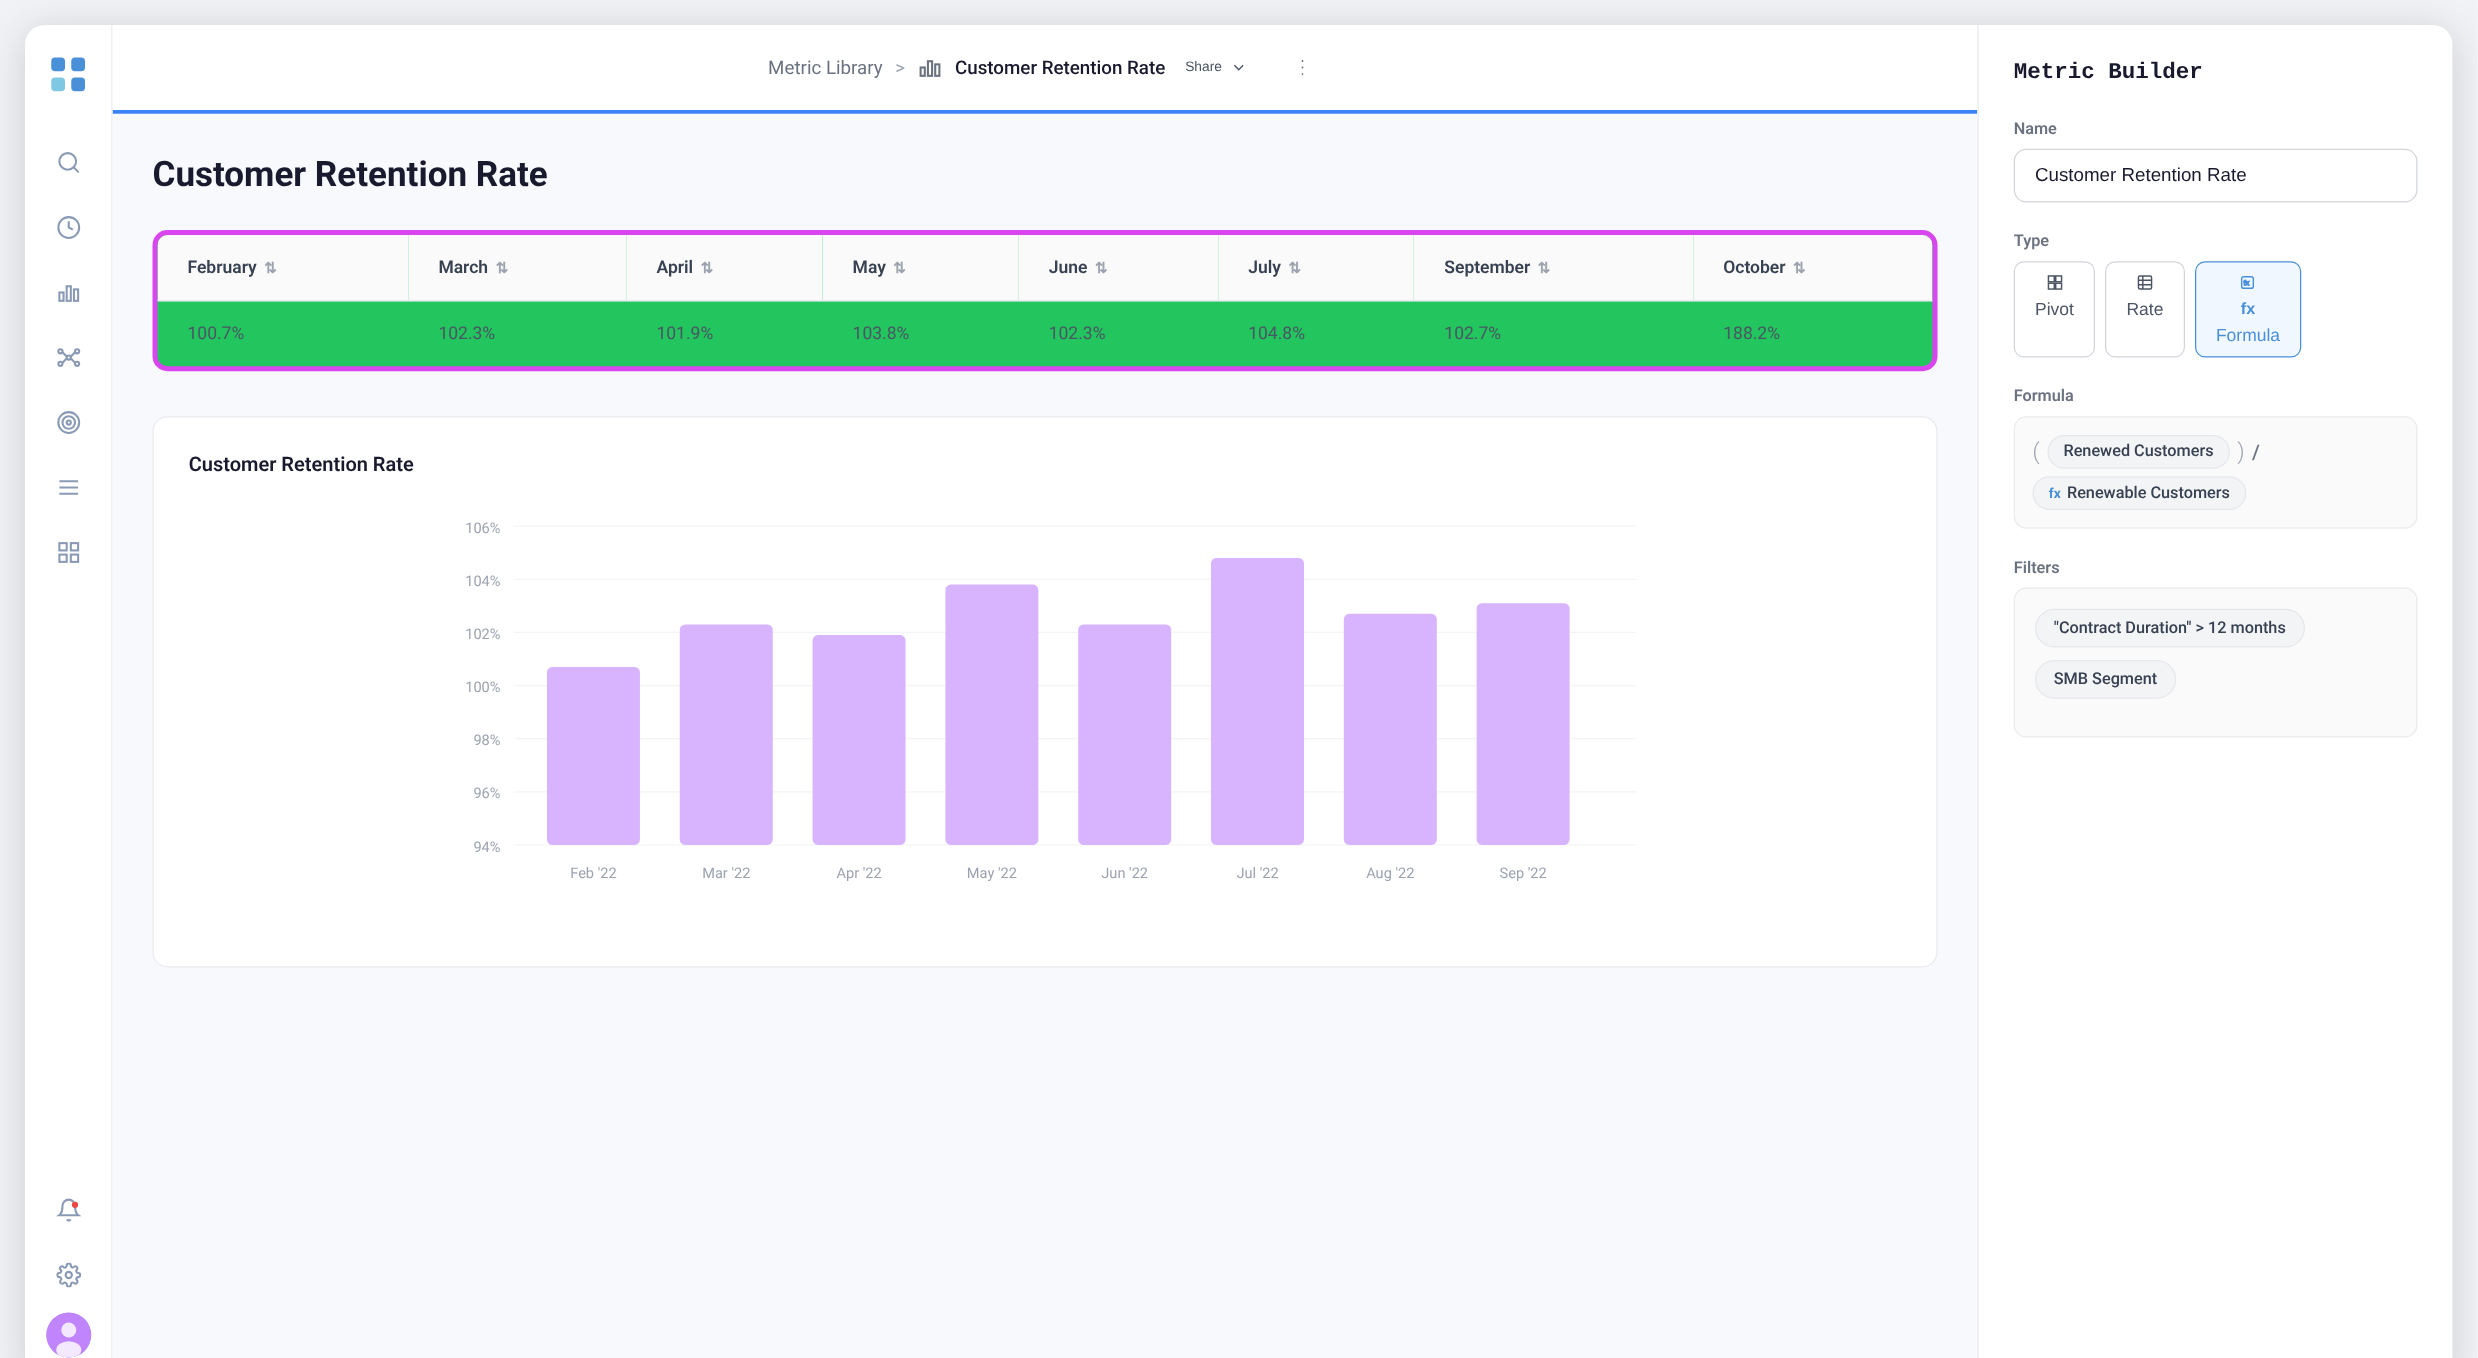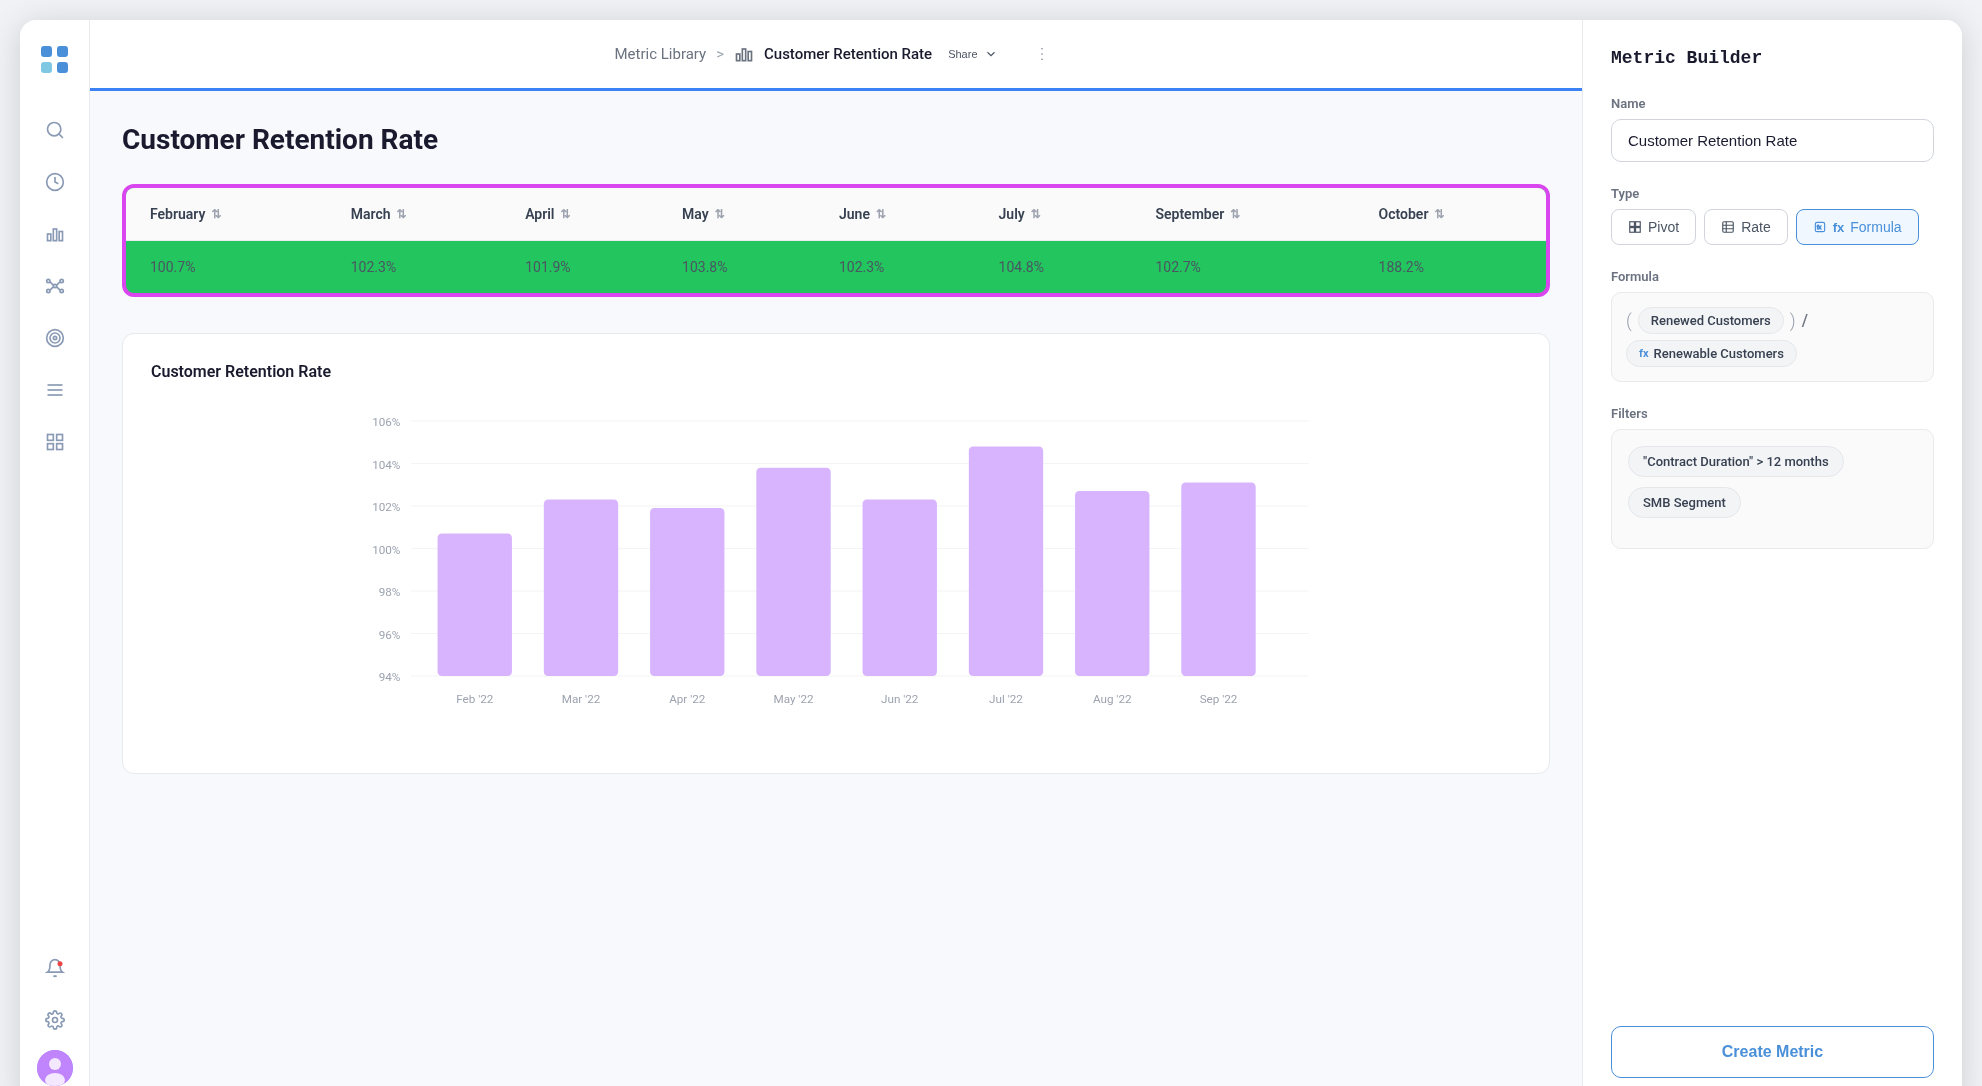--- a/index.html
+++ b/index.html
@@ -260,20 +260,21 @@
       align-items: center;
       gap: 6px;
       padding: 9px 16px;
       border: 1.5px solid #d1d5db;
       border-radius: 8px;
       background: #ffffff;
       font-size: 14px;
       color: #4b5563;
       cursor: pointer;
       font-weight: 500;
+      flex-direction: column;
     }
     .type-btn.active {
       border-color: #4A90D9;
       color: #4A90D9;
       background: #f0f7ff;
     }
     .formula-area {
       display: flex;
       align-items: center;
       gap: 6px;
@@ -650,16 +651,15 @@
       <div class="filters-area">
         <div class="filter-tag">
           <span>"Contract Duration" &gt; 12 months</span>
         </div>
         <div class="filter-tag">
           <span>SMB Segment</span>
         </div>
       </div>
     </div>
 
-    <button class="create-btn">Create Metric</button>
   </div>
 
 </div>
 
 </body></html>

